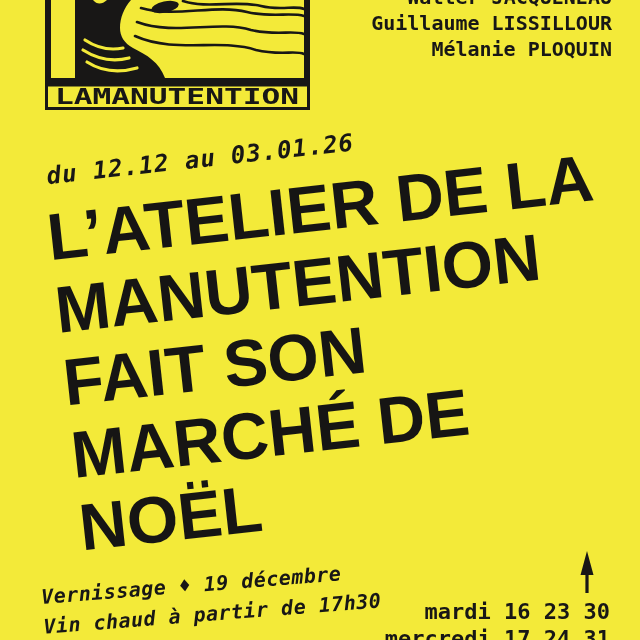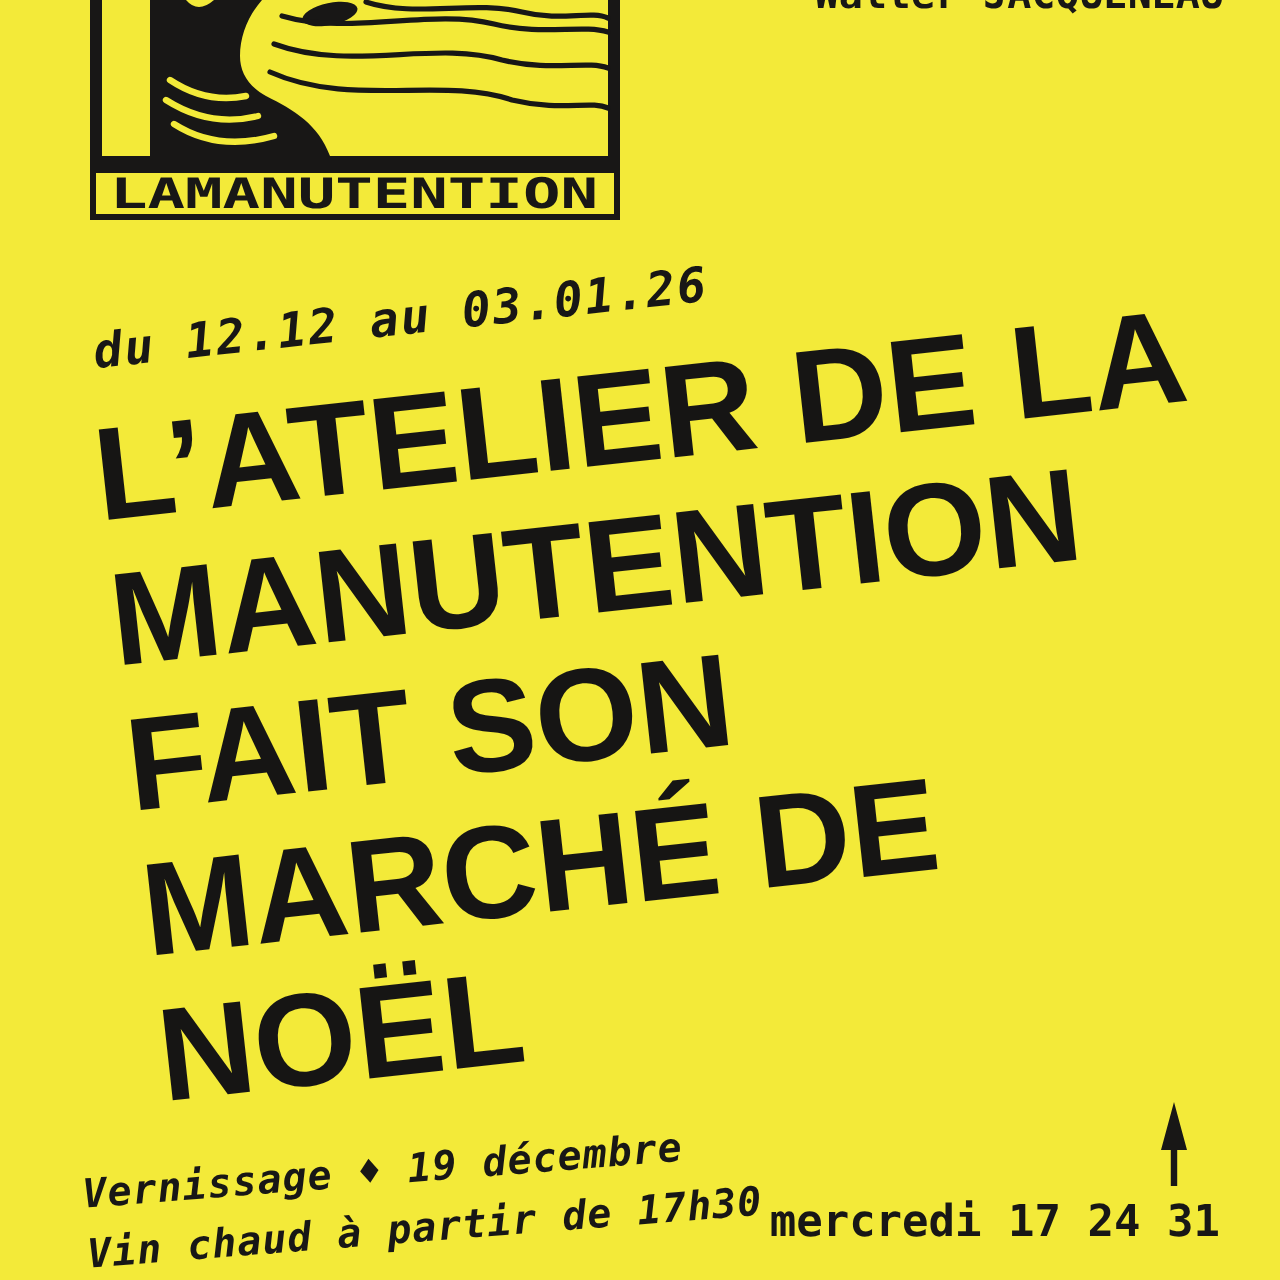--- a/index.html
+++ b/index.html
@@ -82,20 +82,22 @@
       <path d="M92 22 C130 36 172 20 206 30 C231 36 248 30 259 34"></path>
       <path d="M90 36 C130 54 176 38 211 50 C236 56 250 50 259 54"></path>
     </g>
 
     <rect x="1.5" y="85" width="262" height="23.5" fill="none" stroke="#181716" stroke-width="3"></rect>
     <text x="132" y="104" text-anchor="middle" font-family="DejaVu Sans Mono, monospace" font-weight="bold" font-size="21" fill="#181716" textLength="244" lengthAdjust="spacingAndGlyphs">LAMANUTENTION</text>
   </svg>
 
   <div class="artists">
     <div>Walter JACQUENEAU</div>
+    <div>Guillaume LISSILLOUR</div>
+    <div>Mélanie PLOQUIN</div>
   </div>
 
   <div class="main-block">
     <div class="date-range">du 12.12 au 03.01.26</div>
     <div class="title">
       <div>L’ATELIER DE LA</div>
       <div>MANUTENTION</div>
       <div>FAIT SON</div>
       <div>MARCHÉ DE</div>
       <div>NOËL</div>
@@ -105,16 +107,17 @@
   <div class="vernissage">
     <div>Vernissage ♦ 19 décembre</div>
     <div>Vin chaud à partir de 17h30</div>
   </div>
 
   <svg class="up-arrow" viewBox="0 0 16 42" xmlns="http://www.w3.org/2000/svg" aria-hidden="true">
     <polygon points="8,0 14.5,24 9.6,24 9.6,42 6.4,42 6.4,24 1.5,24" fill="#181716"></polygon>
   </svg>
 
   <div class="schedule">
+    <div>mardi 16 23 30</div>
     <div>mercredi 17 24 31</div>
   </div>
 
 </div>
 
 </body></html>

